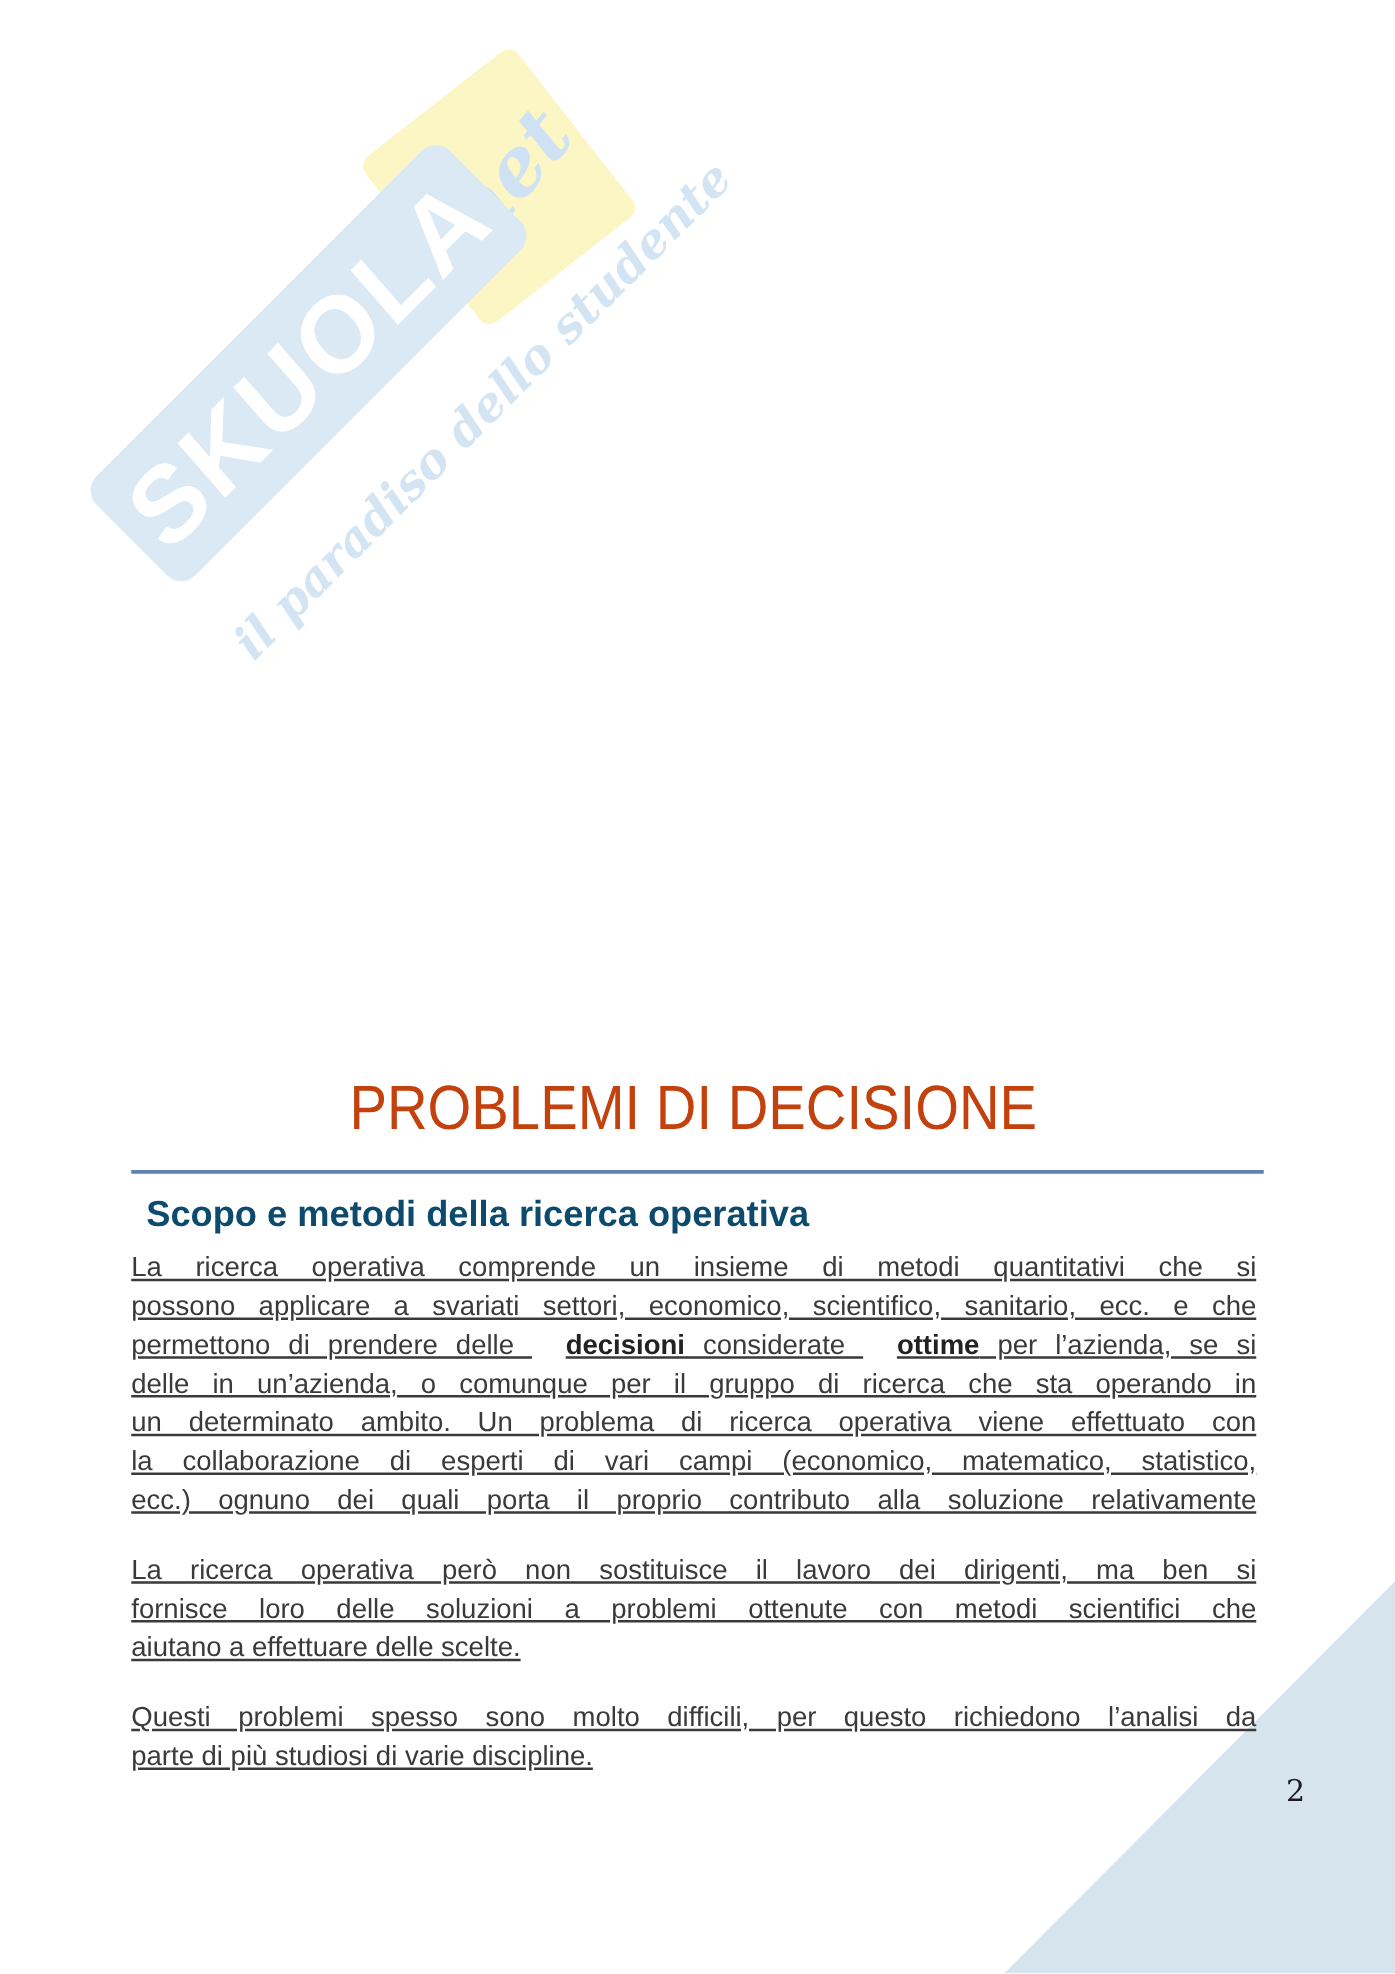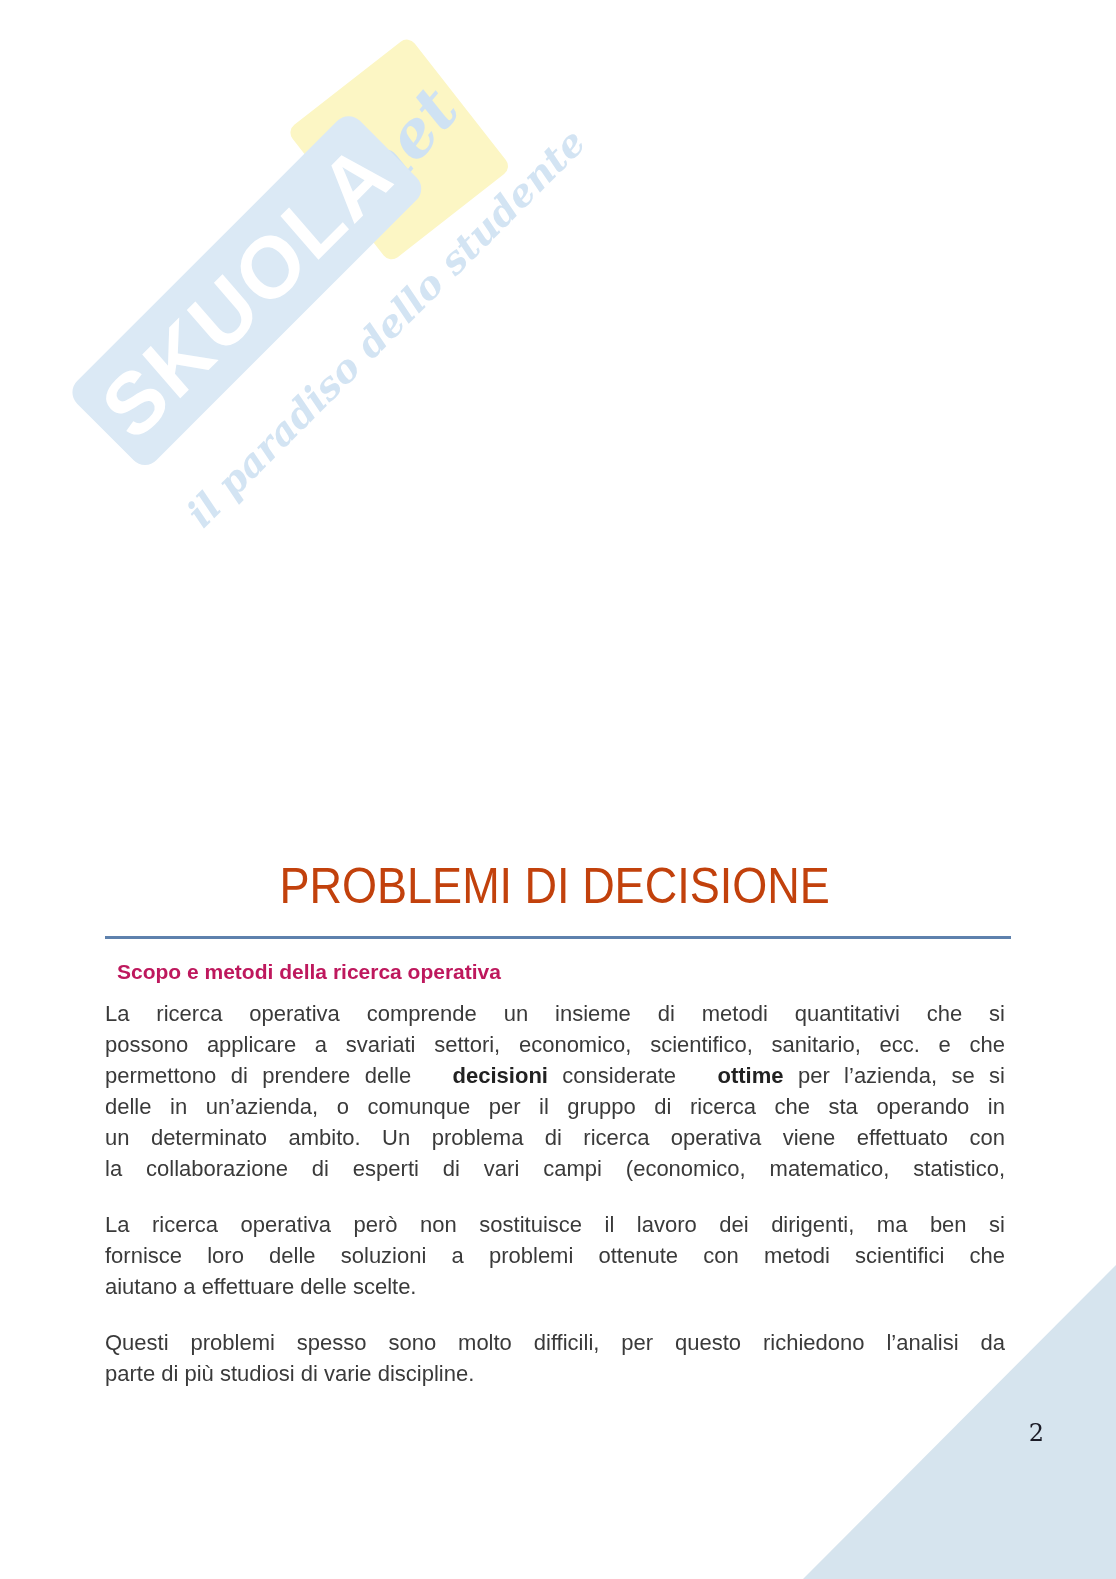--- a/index.html
+++ b/index.html
@@ -102,37 +102,37 @@
   }
 
   
   .doc-heading {
     position: absolute;
     top: 957px;
     left: 105px;
     width: 900px;
     padding-left: 12px;
     box-sizing: border-box;
-    font-size: 21px;
+    font-size: 29px;
     line-height: 30px;
     font-weight: bold;
-    color: #be185d;
+    color: #0c4a6e;
     z-index: 2;
   }
   .doc-body {
     position: absolute;
     top: 998px;
     left: 105px;
     width: 900px;
     font-size: 22px;
     line-height: 31px;
     color: #3a3a3a;
     z-index: 2;
   }
-  .para { margin: 0 0 25px 0; }
+  .para { margin: 0 0 25px 0; text-decoration: underline; }
   .para:last-child { margin-bottom: 0; }
   .line {
     text-align: justify;
     text-align-last: justify;
     white-space: normal;
   }
   .line.last { text-align-last: left; }
   .line strong { color: #222222; margin-left: 27px; }
 
   
@@ -179,20 +179,21 @@
   <h2 class="doc-heading" style="margin:0;">Scopo e metodi della ricerca operativa</h2>
 
   <div class="doc-body">
       <div class="para">
         <div class="line"><span>La ricerca operativa comprende un insieme di metodi quantitativi che si</span></div>
         <div class="line"><span>possono applicare a svariati settori, economico, scientifico, sanitario, ecc. e che</span></div>
         <div class="line"><span>permettono di prendere delle </span><strong>decisioni</strong><span> considerate </span><strong>ottime</strong><span> per l’azienda, se si</span></div>
         <div class="line"><span>delle in un’azienda, o comunque per il gruppo di ricerca che sta operando in</span></div>
         <div class="line"><span>un determinato ambito. Un problema di ricerca operativa viene effettuato con</span></div>
         <div class="line"><span>la collaborazione di esperti di vari campi (economico, matematico, statistico,</span></div>
+        <div class="line"><span>ecc.) ognuno dei quali porta il proprio contributo alla soluzione relativamente</span></div>
       </div>
       <div class="para">
         <div class="line"><span>La ricerca operativa però non sostituisce il lavoro dei dirigenti, ma ben si</span></div>
         <div class="line"><span>fornisce loro delle soluzioni a problemi ottenute con metodi scientifici che</span></div>
         <div class="line last"><span>aiutano a effettuare delle scelte.</span></div>
       </div>
       <div class="para">
         <div class="line"><span>Questi problemi spesso sono molto difficili, per questo richiedono l’analisi da</span></div>
         <div class="line last"><span>parte di più studiosi di varie discipline.</span></div>
       </div>

